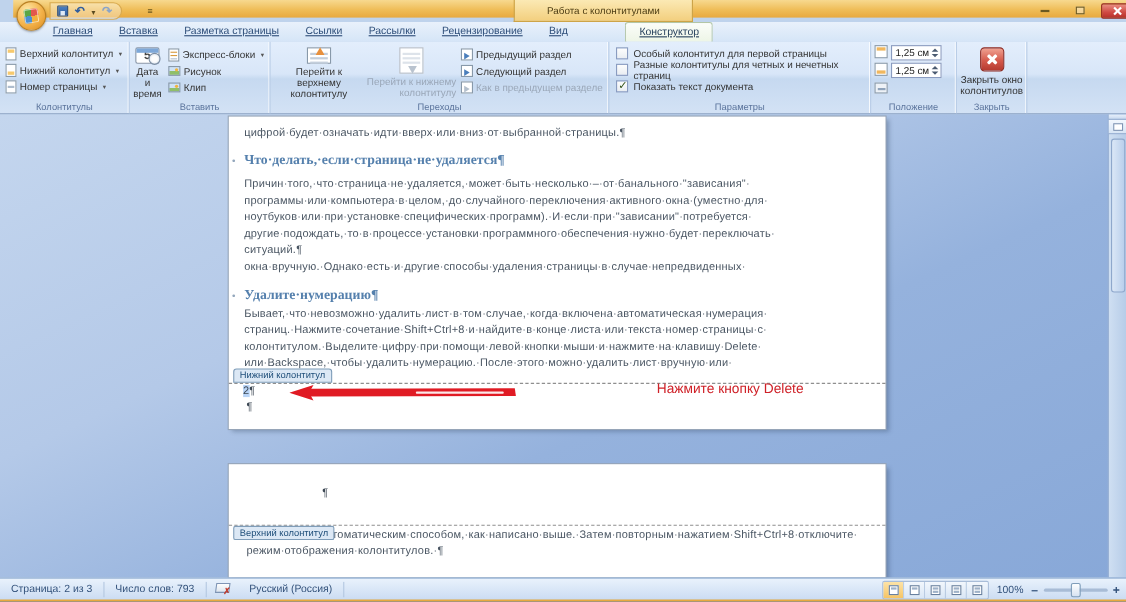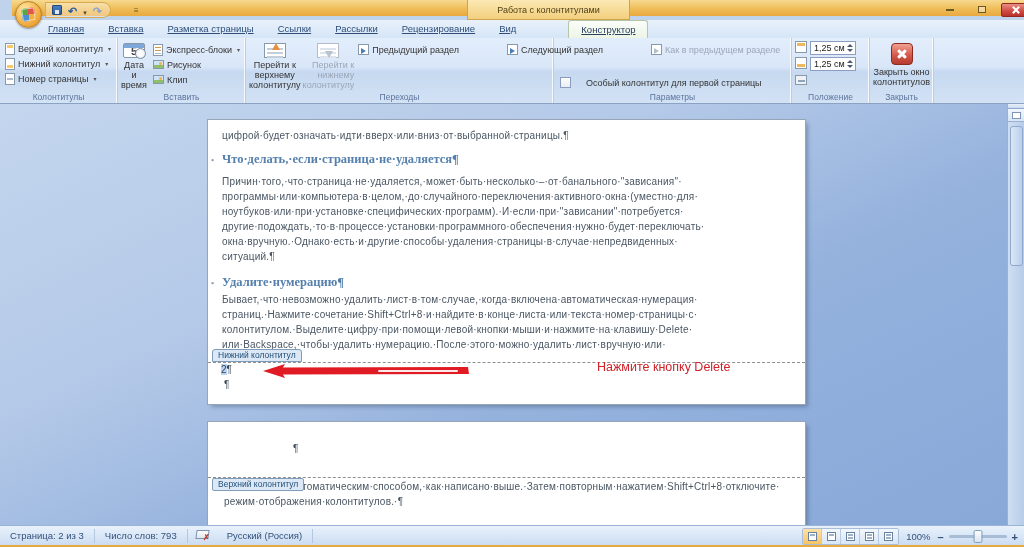--- a/index.html
+++ b/index.html
@@ -95,21 +95,21 @@
   .goto-ico::after { content:""; position:absolute; left:7px; width:0; height:0;
     border-left:4px solid transparent; border-right:4px solid transparent; }
   .goto-ico.up::after { top:-1px; border-bottom:7px solid #e8903d; }
   .goto-ico.down::after { bottom:-1px; border-top:7px solid #b9c3cf; }
   .goto-ico.dim { border-color:#b3bcc7; }
   .goto-ico.dim i { background:#dde3ea; }
   .sec-ico { width:11px; height:11px; border:1px solid #8899aa; background:#fff; position:relative; flex:none; }
   .sec-ico::after { content:""; position:absolute; left:2px; top:3px; width:0; height:0;
     border-top:3px solid transparent; border-bottom:3px solid transparent; border-left:5px solid #4a7ebb; }
   .sec-ico.dim::after { border-left-color:#b3bfcc; }
-  .cbrow { display:flex; align-items:center; gap:15px; height:15px; font-size:9px; color:#333; padding-left:3px;margin-top:34px; }
+  .cbrow { display:flex; align-items:center; gap:5px; height:15px; font-size:9px; color:#333; padding-left:3px; }
   .cbox { width:11px; height:11px; background:linear-gradient(#fdfdfd,#e9edf2); border:1px solid #8a9cc0;
     flex:none; position:relative; }
   .cbox.checked::after { content:"✓"; position:absolute; left:1px; top:-2px; font-size:10px; color:#2d4d12; }
   .posrow { display:flex; gap:3px; height:16px; }
   .pos-ico { width:12px; height:12px; border:1px solid #8899aa; background:#fff; position:relative; flex:none; }
   .pos-ico::after { content:""; position:absolute; left:1px; right:1px; height:3px; background:#f0b75e; }
   .pos-ico.top::after { top:1px; }
   .pos-ico.bot::after { bottom:1px; }
   .spinner { width:46px; height:14px; background:#fff; border:1px solid #8a9cc0; display:flex;
     align-items:center; font-size:9px; color:#222; padding-left:3px; justify-content:space-between; }
@@ -125,21 +125,21 @@
   .closewin-ico::before, .closewin-ico::after { content:""; position:absolute; left:50%; top:50%;
     width:11px; height:3px; background:#fff; border-radius:1px; }
   .closewin-ico::before { transform:translate(-50%,-50%) rotate(45deg); }
   .closewin-ico::after { transform:translate(-50%,-50%) rotate(-45deg); }
 
   
   .workspace { position:absolute; left:0; top:104px; width:1024px; height:421px;
     background:linear-gradient(155deg, #c4d6ee 0%, #b4c9e8 35%, #95b2dd 60%, #88a8d8 100%); overflow:hidden; }
   .page { position:absolute; left:208px; width:597px; background:#fff;
     box-shadow:0 0 0 1px #96a5b8, 3px 3px 4px rgba(40,60,90,.35); }
-  .page1 { top:16px; height:284px;padding-left:32px; }
+  .page1 { top:2px; height:284px;padding-left:32px; }
   .page2 { top:318px; height:103px; }
   .docline { position:relative; font-size:10px; color:#4a5663; height:15px; line-height:15px;
     letter-spacing:.2px; width:542px; white-space:nowrap; }
   .just { text-align:justify; text-align-last:justify; }
   .doc-flow { position:absolute; left:14px; top:8px; }
   .h-doc { font-family:"Liberation Serif", serif; font-weight:bold; font-size:12.5px; color:#5580ad;
     height:17px; line-height:17px; position:relative; }
   .h-doc .bullet { position:absolute; left:-11px; top:1px; font-size:9px; color:#93a7bc; }
   .h1m { margin-top:8px; } .p1m { margin-top:6px; } .h2m { margin-top:10px; } .p2m { margin-top:1px; }
   .dashed { position:absolute; left:0; width:100%; border-top:1px dashed #8f8f8f; }
@@ -286,21 +286,21 @@
         <span>Перейти к верхнему колонтитулу</span>
       </div>
       <div class="big-btn disabled" style="width:88px;text-align:right;">
         <span class="goto-ico down dim">
             <i></i>
             <i></i>
             <i></i>
           </span>
         <span>Перейти к нижнему колонтитулу</span>
       </div>
-      <div style="display:flex; flex-direction:row; justify-content:flex-start; padding-top:1px;gap:44px;">
+      <div style="display:flex; flex-direction:column; justify-content:flex-start; padding-top:1px;">
         <div class="small-btn">
           <span class="sec-ico"></span>
           <span>Предыдущий раздел</span>
         </div>
         <div class="small-btn">
           <span class="sec-ico"></span>
           <span>Следующий раздел</span>
         </div>
         <div class="small-btn disabled">
           <span class="sec-ico dim"></span>
@@ -367,22 +367,22 @@
       <div class="doc-flow">
         <div class="docline">цифрой·будет·означать·идти·вверх·или·вниз·от·выбранной·страницы.¶</div>
         <div class="h-doc h1m">
           <span class="bullet">•</span>
           <span>Что·делать,·если·страница·не·удаляется¶</span>
         </div>
         <div class="docline just p1m">Причин·того,·что·страница·не·удаляется,·может·быть·несколько·–·от·банального·"зависания"·</div>
         <div class="docline just">программы·или·компьютера·в·целом,·до·случайного·переключения·активного·окна·(уместно·для·</div>
         <div class="docline just">ноутбуков·или·при·установке·специфических·программ).·И·если·при·"зависании"·потребуется·</div>
         <div class="docline just">другие·подождать,·то·в·процессе·установки·программного·обеспечения·нужно·будет·переключать·</div>
+        <div class="docline">ситуаций.¶</div>
         <div class="docline just">окна·вручную.·Однако·есть·и·другие·способы·удаления·страницы·в·случае·непредвиденных·</div>
-        <div class="docline">ситуаций.¶</div>
         <div class="h-doc h2m">
           <span class="bullet">•</span>
           <span>Удалите·нумерацию¶</span>
         </div>
         <div class="docline just p2m">Бывает,·что·невозможно·удалить·лист·в·том·случае,·когда·включена·автоматическая·нумерация·</div>
         <div class="docline just">страниц.·Нажмите·сочетание·Shift+Ctrl+8·и·найдите·в·конце·листа·или·текста·номер·страницы·с·</div>
         <div class="docline just">колонтитулом.·Выделите·цифру·при·помощи·левой·кнопки·мыши·и·нажмите·на·клавишу·Delete·</div>
         <div class="docline">или·Backspace,·чтобы·удалить·нумерацию.·После·этого·можно·удалить·лист·вручную·или·</div>
       </div>
 

